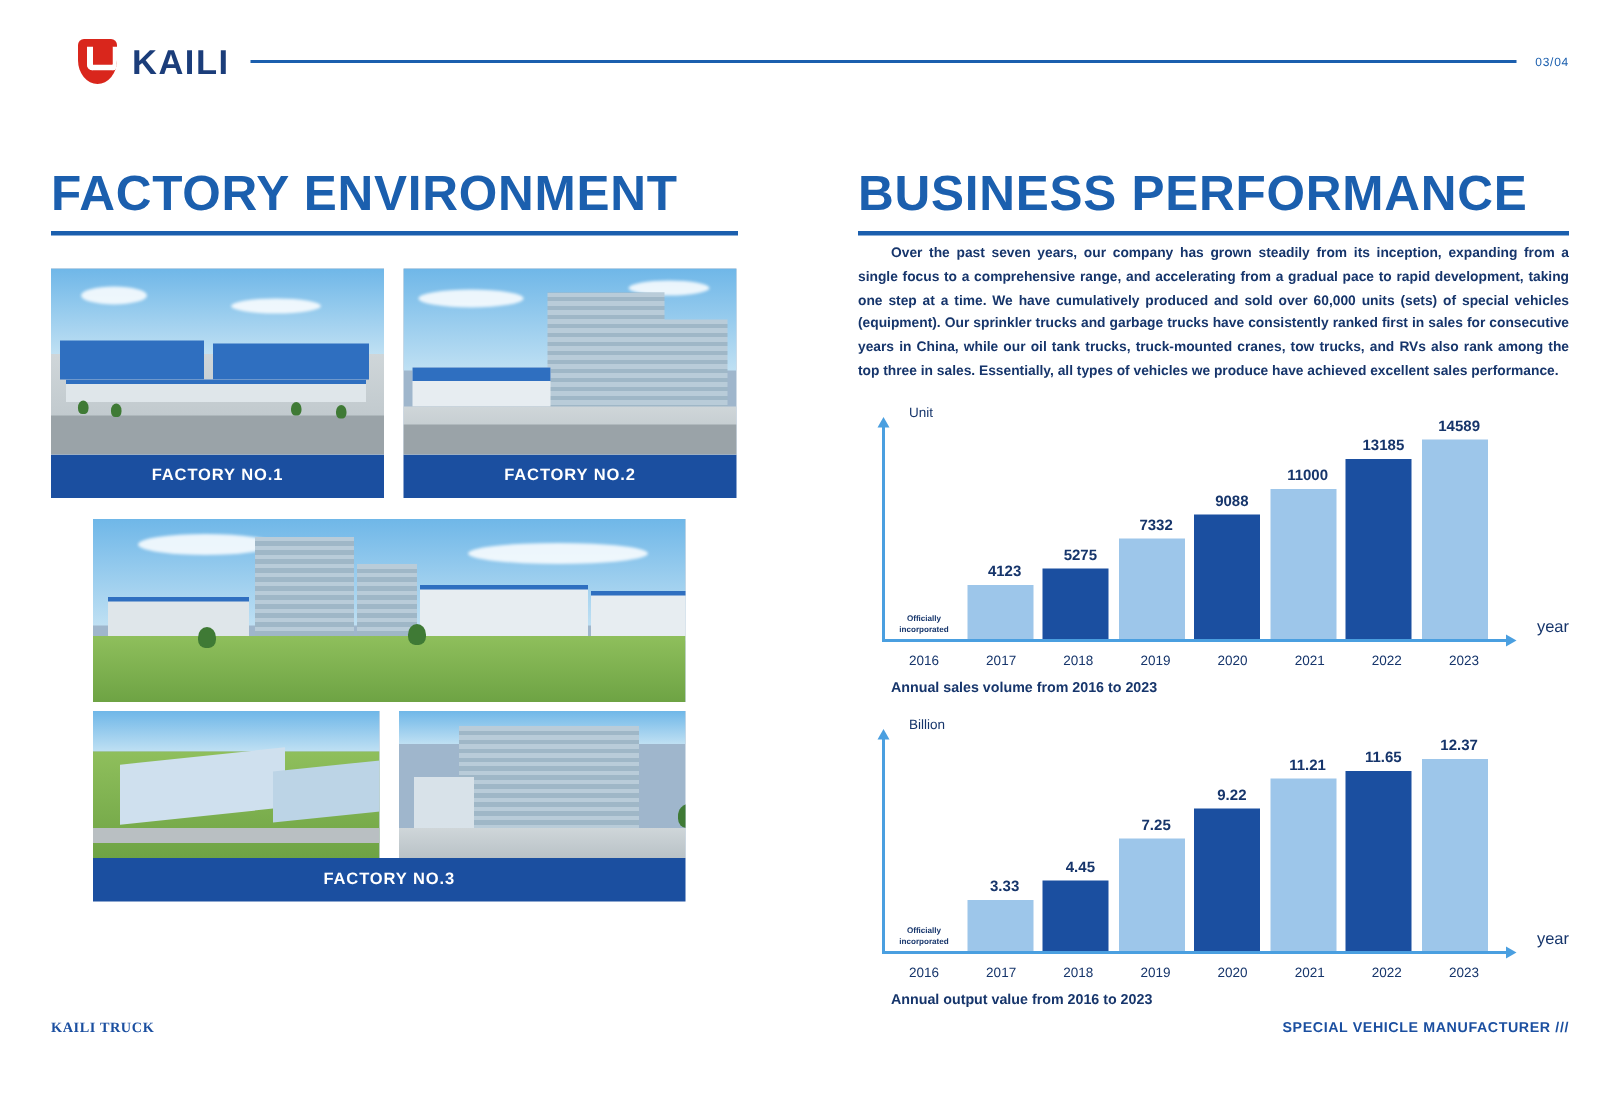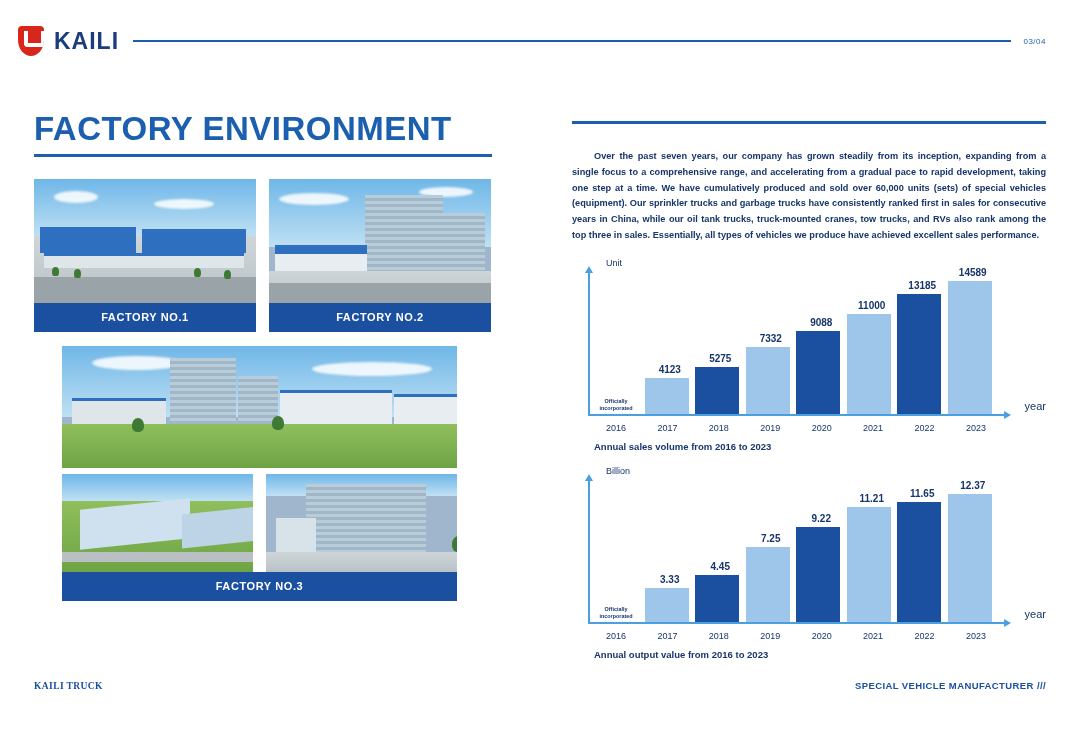--- a/index.html
+++ b/index.html
@@ -13,21 +13,21 @@
     font-family: "Liberation Sans", sans-serif;
     color: #1b3d7a;
     overflow: hidden;
     position: relative;
   }
 
   
   .header {
     position: absolute;
     top: 24px;
-    left: 18px;
+    left: 52px;
     right: 34px;
     height: 34px;
     display: flex;
     align-items: center;
   }
   .logo-mark {
     width: 26px;
     height: 30px;
     position: relative;
     flex: 0 0 auto;
@@ -171,21 +171,21 @@
   
   .right-col {
     position: absolute;
     left: 572px;
     top: 112px;
     width: 474px;
   }
   .right-col .title-rule { width: 474px; }
 
   .body-text {
-    margin-top: 25px;
+    margin-top: 4px;
     font-size: 9.2px;
     line-height: 1.72;
     color: #16356b;
     text-align: justify;
     font-weight: bold;
     text-indent: 22px;
   }
 
   
   .chart-block { margin-top: 14px; position: relative; }
@@ -411,20 +411,21 @@
         </div>
       </div>
 
       <div class="caption">FACTORY NO.3</div>
     </div>
 
   </div>
 </div>
 
 <div class="right-col">
+  <div class="section-title">BUSINESS  PERFORMANCE</div>
   <div class="title-rule"></div>
 
   <div class="body-text">Over the past seven years, our company has grown steadily from its inception, expanding from a single focus to a comprehensive range, and accelerating from a gradual pace to rapid development, taking one step at a time. We have cumulatively produced and sold over 60,000 units (sets) of special vehicles (equipment). Our sprinkler trucks and garbage trucks have consistently ranked first in sales for consecutive years in China, while our oil tank trucks, truck-mounted cranes, tow trucks, and RVs also rank among the top three in sales. Essentially, all types of vehicles we produce have achieved excellent sales performance.</div>
 
   <div class="chart-block">
     <div class="axis-unit">Unit</div>
     <div class="chart">
       <div class="y-axis"></div>
       <div class="x-axis"></div>
       <div class="x-label">year</div>

